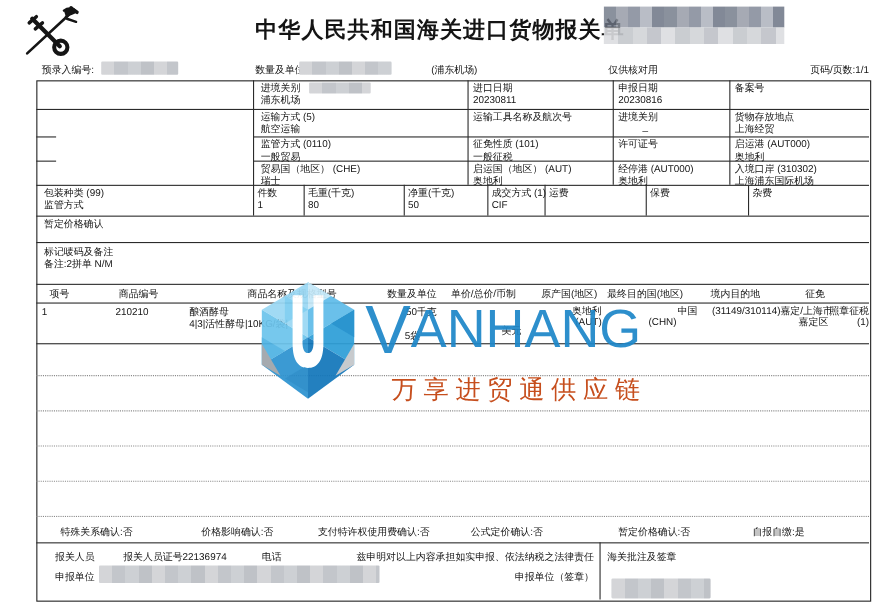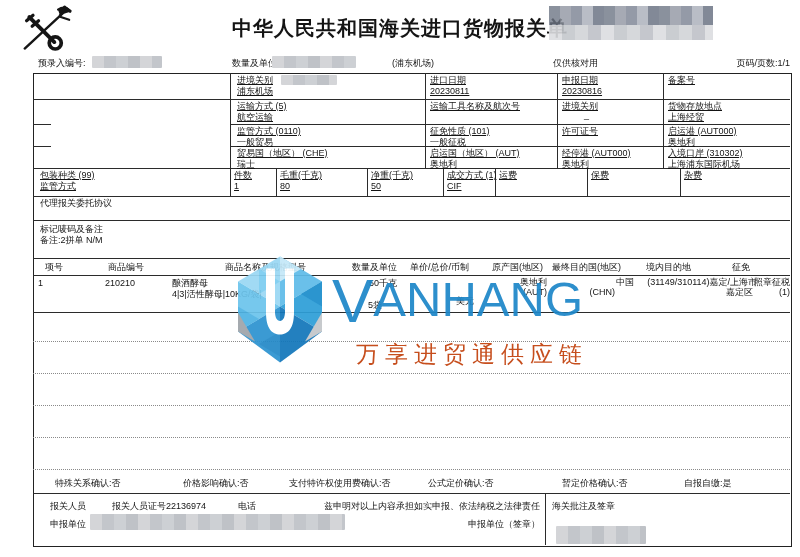--- a/index.html
+++ b/index.html
@@ -1,21 +1,21 @@
 <!DOCTYPE html>
 <html><head>
 <meta charset="utf-8">
 <style>
   html,body{margin:0;padding:0;background:#fff;}
   .page{position:relative;width:800px;height:557px;background:#fff;overflow:hidden;
         font-family:"Liberation Sans","DejaVu Sans",sans-serif;color:#141414;}
   .t{position:absolute;font-size:9px;line-height:11px;white-space:nowrap;color:#141414;}
   .b{font-weight:bold;}
   .ra{text-align:right;}
-  .cell .lbl,.cell .val{font-size:9px;line-height:11px;white-space:nowrap;text-decoration:underline;}
+  .cell .lbl,.cell .val{font-size:9px;line-height:11px;white-space:nowrap;}
   .hl{position:absolute;height:0;border-top:1px solid #2b2b2b;}
   .dl{position:absolute;height:0;border-top:1px dotted #8a8a8a;}
   .vl{position:absolute;width:0;border-left:1px solid #2b2b2b;}
   .box{position:absolute;left:33px;top:73px;width:757px;height:472px;border:1.5px solid #222;}
   .redact{position:absolute;border-radius:1px;filter:blur(.4px);
     background:repeating-linear-gradient(90deg,#d4d5d8 0 12px,#c3c6cb 12px 24px,#cdd0d4 24px 36px,#bfc2c7 36px 48px);}
   .mosaic{position:absolute;left:549px;top:6px;width:164px;height:34px;}
   .mosaic .r1{height:19px;filter:blur(.5px);opacity:.8;
     background:repeating-linear-gradient(90deg,#6e7685 0 11px,#9096a2 11px 22px,#7a8292 22px 33px,#a8adb8 33px 44px,#636c7e 44px 55px);}
   .mosaic .r2{height:15px;filter:blur(.5px);opacity:.9;
@@ -180,21 +180,21 @@
   <div class="cell t" style="left:499px;top:170px">
     <div class="lbl">运费</div>
   </div>
   <div class="cell t" style="left:591px;top:170px">
     <div class="lbl">保费</div>
   </div>
   <div class="cell t" style="left:684px;top:170px">
     <div class="lbl">杂费</div>
   </div>
 
-  <div class="t" style="left:40px;top:198px">代理报关委托协议</div>
+  <div class="t" style="left:40px;top:198px">暂定价格确认</div>
   <div class="t" style="left:40px;top:224px">标记唛码及备注</div>
   <div class="t" style="left:40px;top:235px">备注:2拼单 N/M</div>
 
   <div class="t" style="left:45px;top:262px">项号</div>
   <div class="t" style="left:108px;top:262px">商品编号</div>
   <div class="t" style="left:225px;top:262px">商品名称及规格型号</div>
   <div class="t ra" style="right:403px;top:262px">数量及单位</div>
   <div class="t" style="left:410px;top:262px">单价/总价/币制</div>
   <div class="t" style="left:492px;top:262px">原产国(地区)</div>
   <div class="t" style="left:552px;top:262px">最终目的国(地区)</div>

